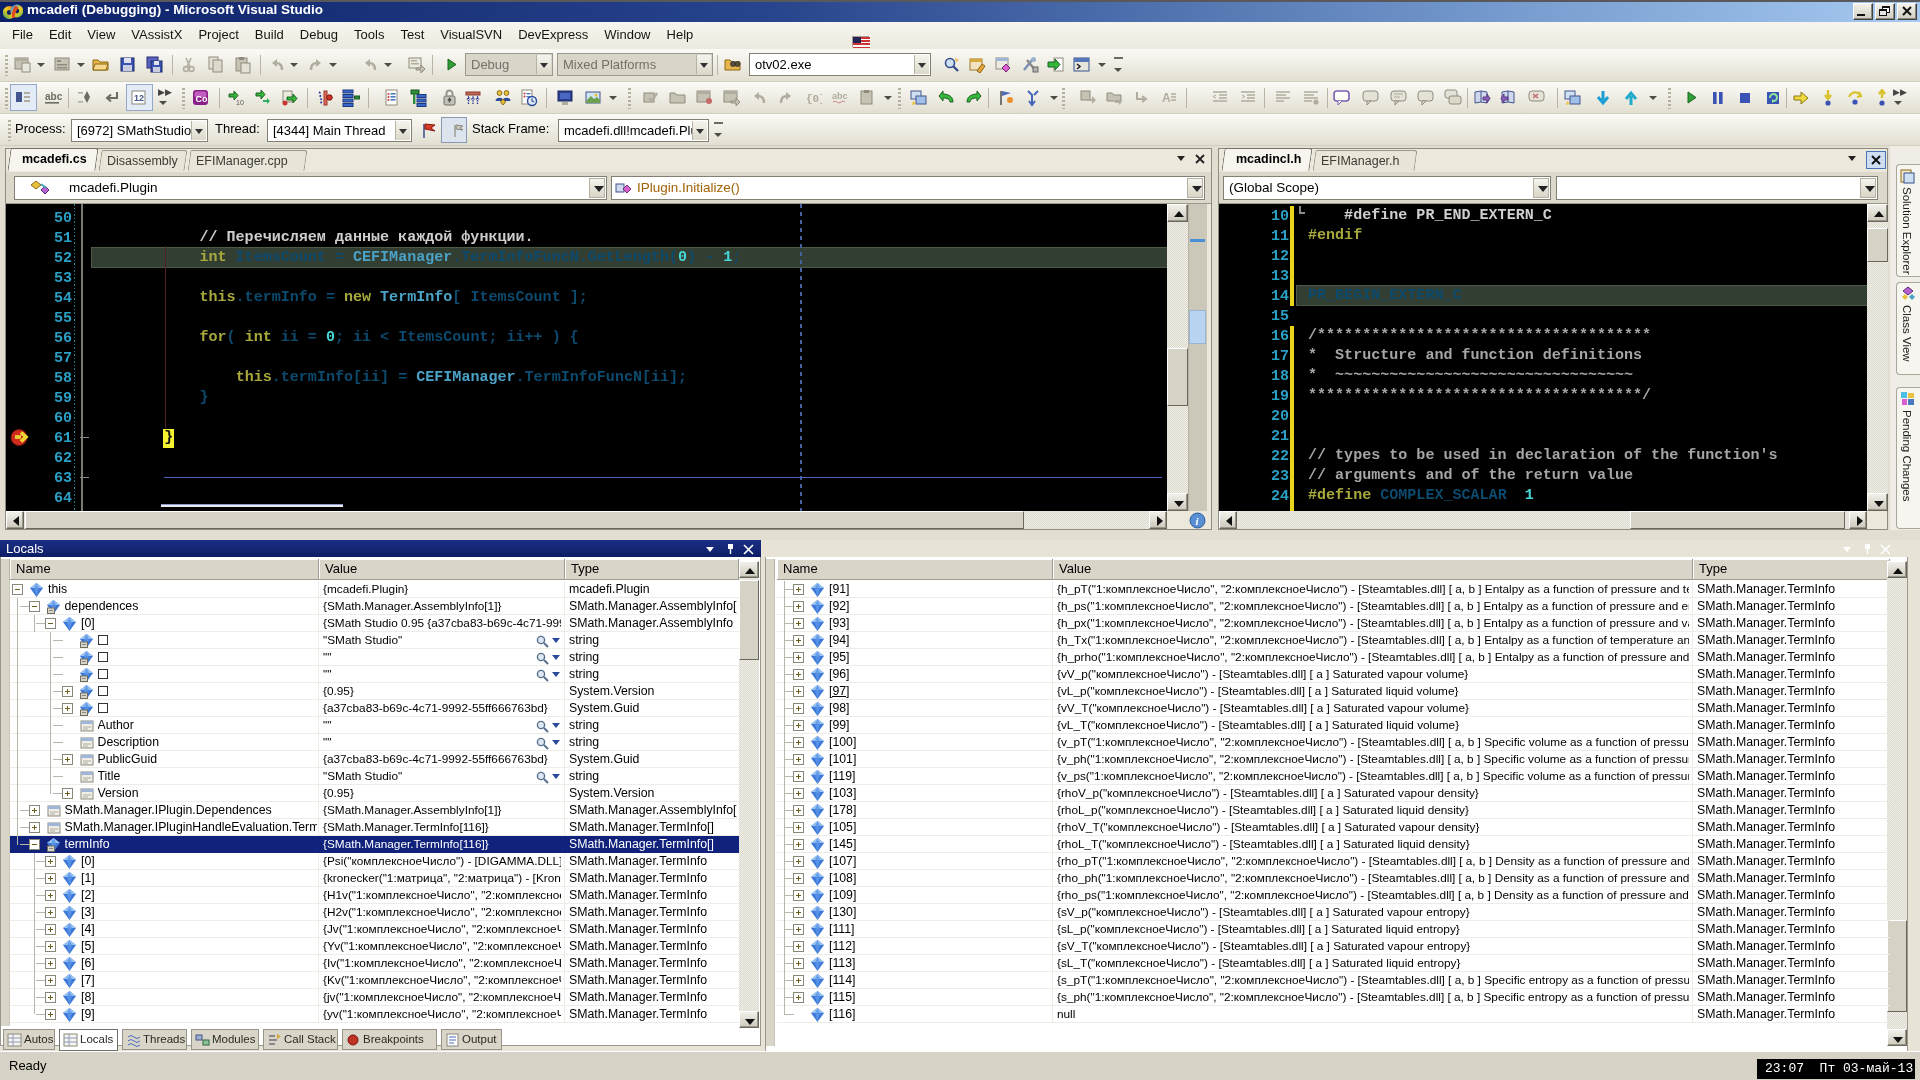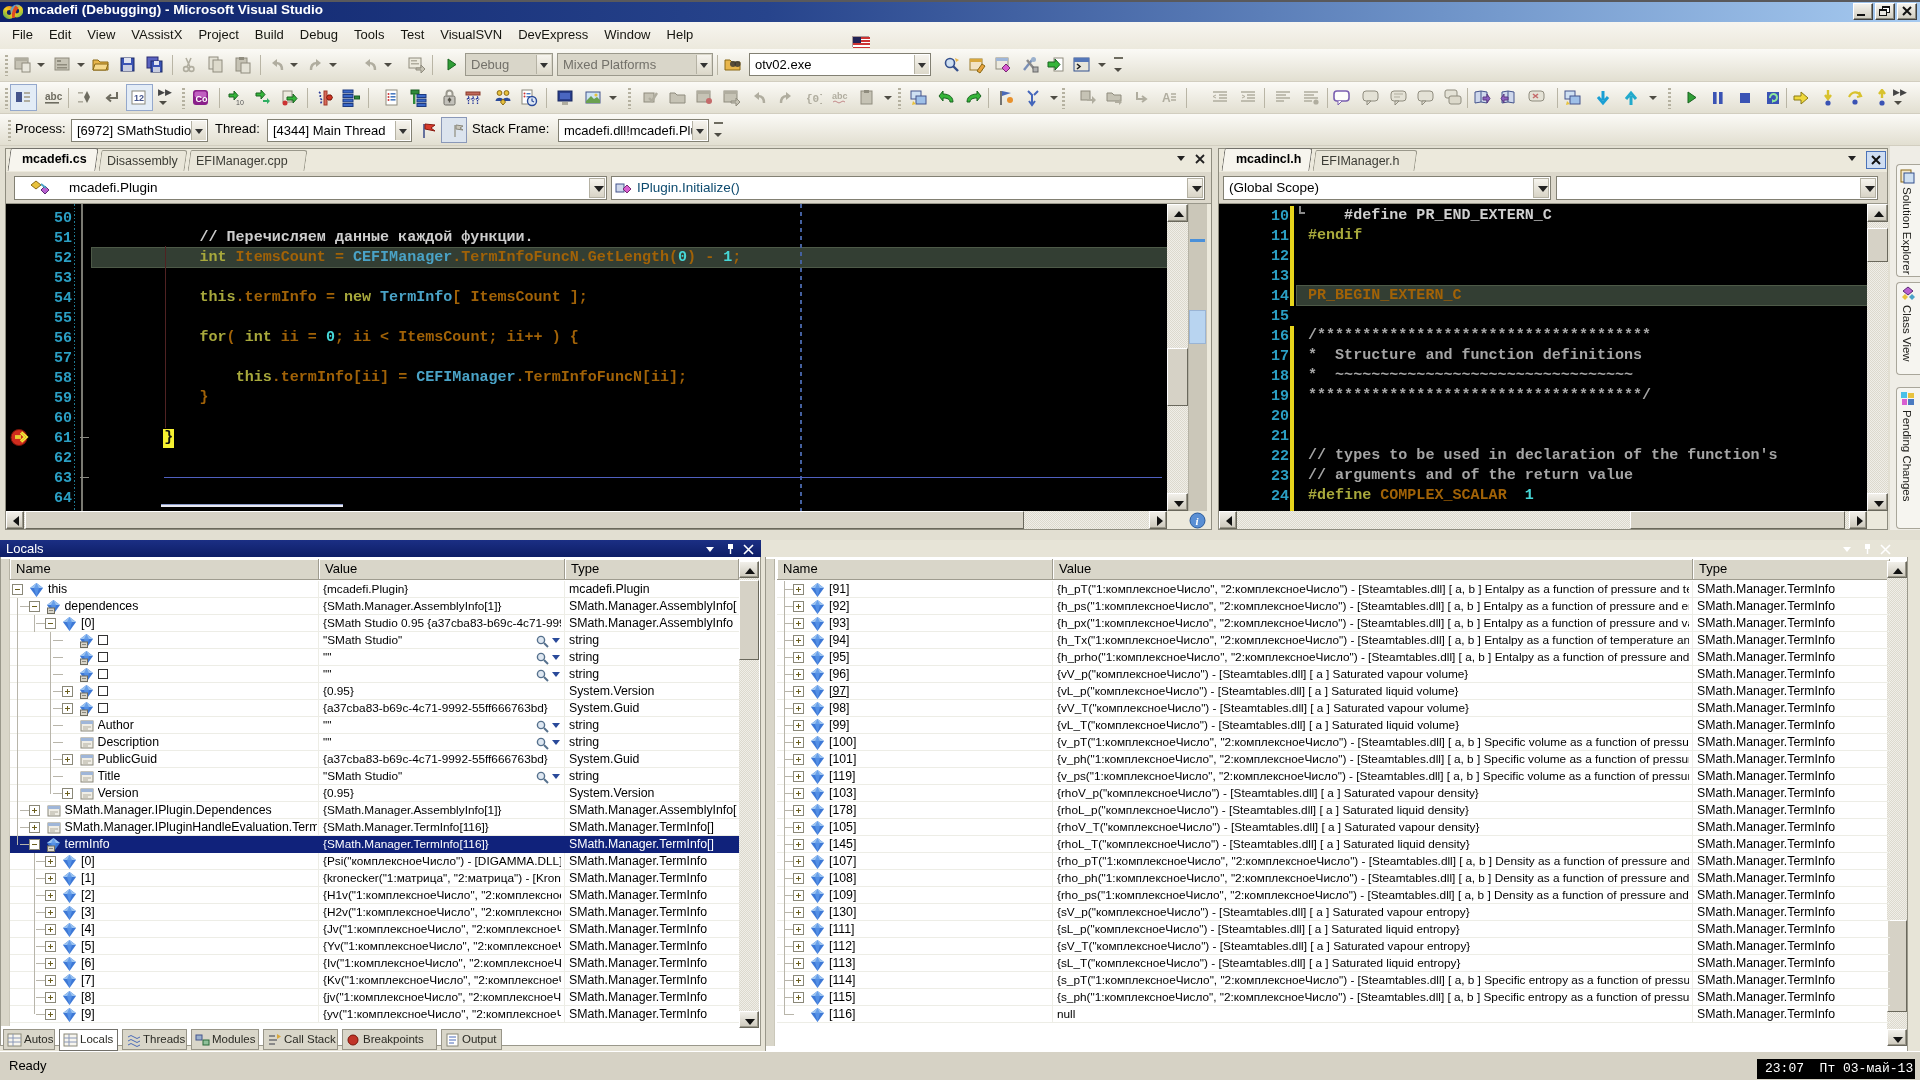--- a/index.html
+++ b/index.html
@@ -12,21 +12,21 @@
 .dd{position:absolute;top:8px;width:11px;height:16px;}
 .dd:after{content:'';position:absolute;left:1px;top:6px;border:4px solid transparent;border-top:4px solid #4e4c44;}
 .combo{position:absolute;top:4px;height:23px;border:1px solid #828073;background:#fff;}
 .combo.dis{background:#d9d6c9;border-color:#9b998c;}
 .combo .ct{position:absolute;left:5px;top:3px;font-size:13px;color:#000;white-space:nowrap;overflow:hidden;}
 .combo.dis .ct{color:#73716a;}
 .cbtn{position:absolute;right:1px;top:1px;width:15px;background:linear-gradient(#f6f4ee,#dcd8ca);border-left:1px solid #b5b2a4;}
 .cbtn:after{content:'';position:absolute;left:3px;top:8px;border:4px solid transparent;border-top:5px solid #333;}
 .mi{display:inline-block;padding:0 8px;font-size:13px;color:#15150f;line-height:26px;}
 .cl{position:absolute;white-space:pre;font-family:"Liberation Mono",monospace;font-size:15.06px;font-weight:700;}
-.k{color:#a8a93c;}.t{color:#4aa3c7;}.n{color:#46d7d7;}.w{color:#a16207;font-family:Liberation Mono, monospace;}.c{color:#cdcdcd;}
+.k{color:#a8a93c;}.t{color:#4aa3c7;}.n{color:#46d7d7;}.w{color:#0c4a6e;font-family:Liberation Mono, monospace;}.c{color:#cdcdcd;}
 .c2{color:#a5a5a5;}.g1{color:#cfcfcf;}
 .lnum{position:absolute;white-space:pre;font-family:"Liberation Mono",monospace;font-size:15.06px;font-weight:700;color:#2b9fc4;text-align:right;}
 .cell{position:absolute;top:0;height:17px;line-height:17px;white-space:pre;overflow:hidden;}
 .expb{position:absolute;width:11px;height:11px;border:1px solid #8a8878;background:#fff;}
 .expb i{position:absolute;left:2px;top:4px;width:5px;height:1px;background:#6b5f1e;}
 .expb.plus b{position:absolute;left:4px;top:2px;width:1px;height:5px;background:#6b5f1e;}
 .tabx{position:absolute;height:21px;border:1px solid #989588;background:#d9d6c9;font-size:11.5px;color:#2a2a24;overflow:hidden;}
 .tabx .tt{position:absolute;left:20px;top:3px;white-space:nowrap;}
 .vt{position:absolute;left:0;width:24px;background:#f6f5f0;border:1px solid #a9a69a;border-right:none;border-radius:4px 0 0 4px;}
 .vt span{position:absolute;left:4px;writing-mode:vertical-rl;font-size:11.5px;color:#1e1e1a;white-space:nowrap;}
@@ -700,21 +700,21 @@
       <path d="M12 4 L17 8" stroke="#4aa3c7" stroke-width="2"></path>
     </svg>
 <div class="ab" style="left:69px;top:180px;font-size:13.5px;color:#000;">mcadefi.Plugin</div>
 <div class="ab" style="position:absolute;left:611px;top:176px;width:594px;height:24px;background:#fff;border:1px solid #828073;"></div>
 <div class="ab" style="position:absolute;left:1187px;top:178px;width:16px;height:20px;background:linear-gradient(#f6f4ee,#d8d4c6);border:1px solid #b5b2a4;"></div>
 <div class="ab" style="position:absolute;left:1192px;top:186px;width:0px;height:0px;border:5px solid transparent;border-top:6px solid #222;"></div>
 <svg class="ab" style="left:615px;top:180px" width="18" height="16">
       <rect x="1" y="4" width="8" height="8" fill="#cfd8ec" stroke="#44548c"></rect>
       <path d="M12 5 L16 9 L12 13 L8 9 Z" fill="#d85fd0" stroke="#7a2a74"></path>
     </svg>
-<div class="ab" style="left:637px;top:180px;font-size:13.5px;color:#0c4a6e;">IPlugin.Initialize()</div>
+<div class="ab" style="left:637px;top:180px;font-size:13.5px;color:#a16207;">IPlugin.Initialize()</div>
 <div class="ab" style="position:absolute;left:6px;top:204px;width:1161px;height:307px;background:#000;"></div>
 <div class="ab" style="position:absolute;left:91px;top:247px;width:1076px;height:21px;background:#333e33;border:1px solid #4e5a48;border-right:none;"></div>
 <div class="lnum" style="position:absolute;left:20px;top:208px;width:52px;line-height:20px;">50
 51
 52
 53
 54
 55
 56
 57

